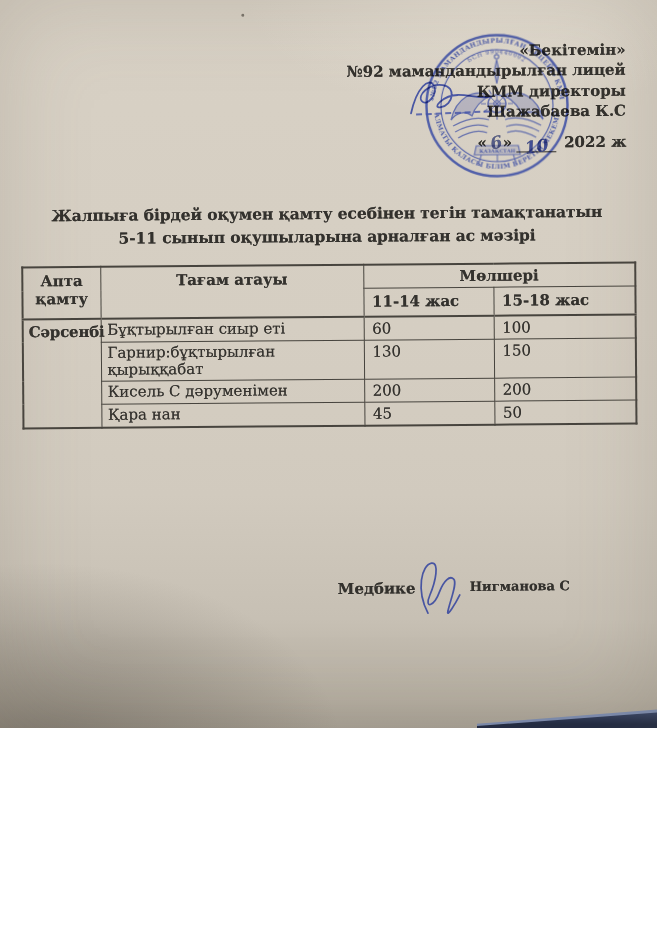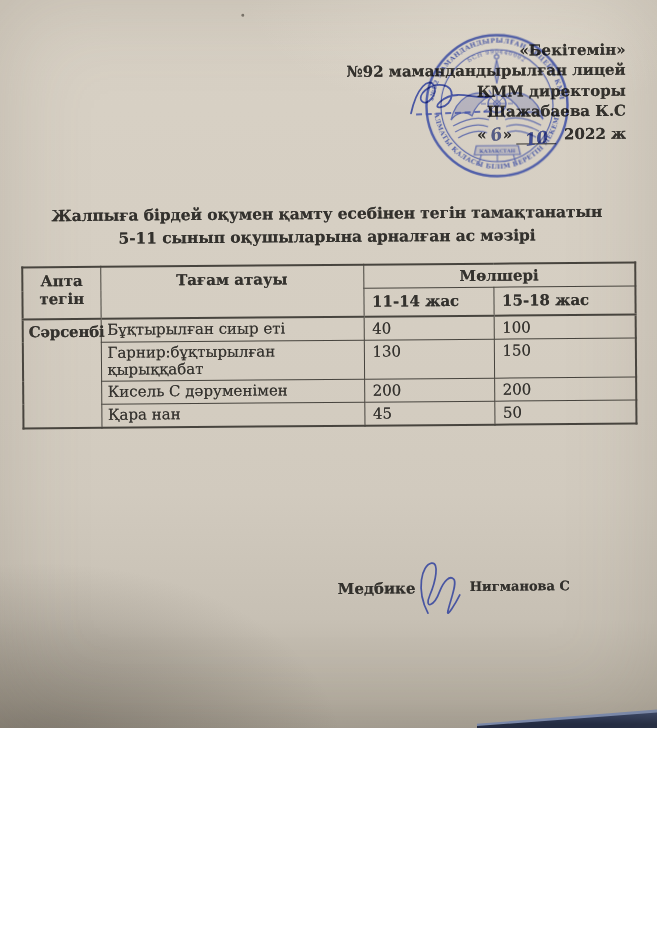--- a/index.html
+++ b/index.html
@@ -17,21 +17,21 @@
   .doc { position:absolute; inset:0; transform:rotate(-0.45deg); color:#33312d; }
   .doc .txt { text-shadow:0 0 0.5px rgba(51,49,45,0.75); }
 
   
   .approval { position:absolute; top:42px; right:29px; text-align:right; font-weight:bold; font-size:15px; line-height:20.4px; }
   .date-line { display:flex; justify-content:flex-end; align-items:flex-end; margin-top:2px; }
   .hand { font-style:italic; color:rgba(60,76,162,0.82); display:inline-block; }
   .hand-day { font-size:17px; transform:rotate(-12deg); width:14px; color:rgba(80,95,170,0.6); margin:0 1px; }
   .uline { display:inline-block; min-width:40px; border-bottom:1.7px solid #33312d; text-align:center; margin:0 6px 0 4px; line-height:14px; }
   .hand-month { font-size:17px; transform:rotate(-8deg) translateY(3px); }
-  .year { margin-left:2px; }
+  .year { margin-left:2px;margin-top:8px; }
 
   
   .stamp { position:absolute; left:424px; top:31px; width:150px; height:152px; mix-blend-mode:multiply; opacity:0.9; filter:blur(0.3px); }
   .sig-director { position:absolute; left:405px; top:74px; width:100px; height:50px; mix-blend-mode:multiply; }
   .dashes { position:absolute; left:418px; top:113px; width:74px; border-top:2.4px dashed rgba(68,82,168,0.8); transform:rotate(-2deg); }
 
   
   .title { position:absolute; top:203px; left:8px; width:640px; text-align:center; font-weight:bold; font-size:15.5px; line-height:22.5px; letter-spacing:-0.1px; }
 
   
@@ -133,32 +133,32 @@
 
     <table class="menu txt">
       <colgroup>
         <col style="width:78px">
           <col style="width:263px">
           <col style="width:130px">
           <col style="width:142px">
       </colgroup>
       <tbody>
           <tr class="h1">
-        <th rowspan="2" class="c-day hdrB">Апта тегін</th>
+        <th rowspan="2" class="c-day hdrB">Апта қамту</th>
         <th rowspan="2" class="c-dish hdrB">Тағам атауы</th>
         <th colspan="2">Мөлшері</th>
       </tr>
       <tr class="h2">
         <th class="age hdrB">11-14 жас</th>
         <th class="age hdrB">15-18 жас</th>
       </tr>
       <tr class="r1">
         <td rowspan="4" class="dayval">Сәрсенбі</td>
         <td class="pre">Бұқтырылған сиыр еті</td>
-        <td class="num">40</td>
+        <td class="num">60</td>
         <td class="num">100</td>
       </tr>
       <tr class="r2">
         <td class="pre">Гарнир:бұқтырылған
 қырыққабат</td>
         <td class="num">130</td>
         <td class="num">150</td>
       </tr>
       <tr class="r3">
         <td class="pre">Кисель С дәруменімен</td>

